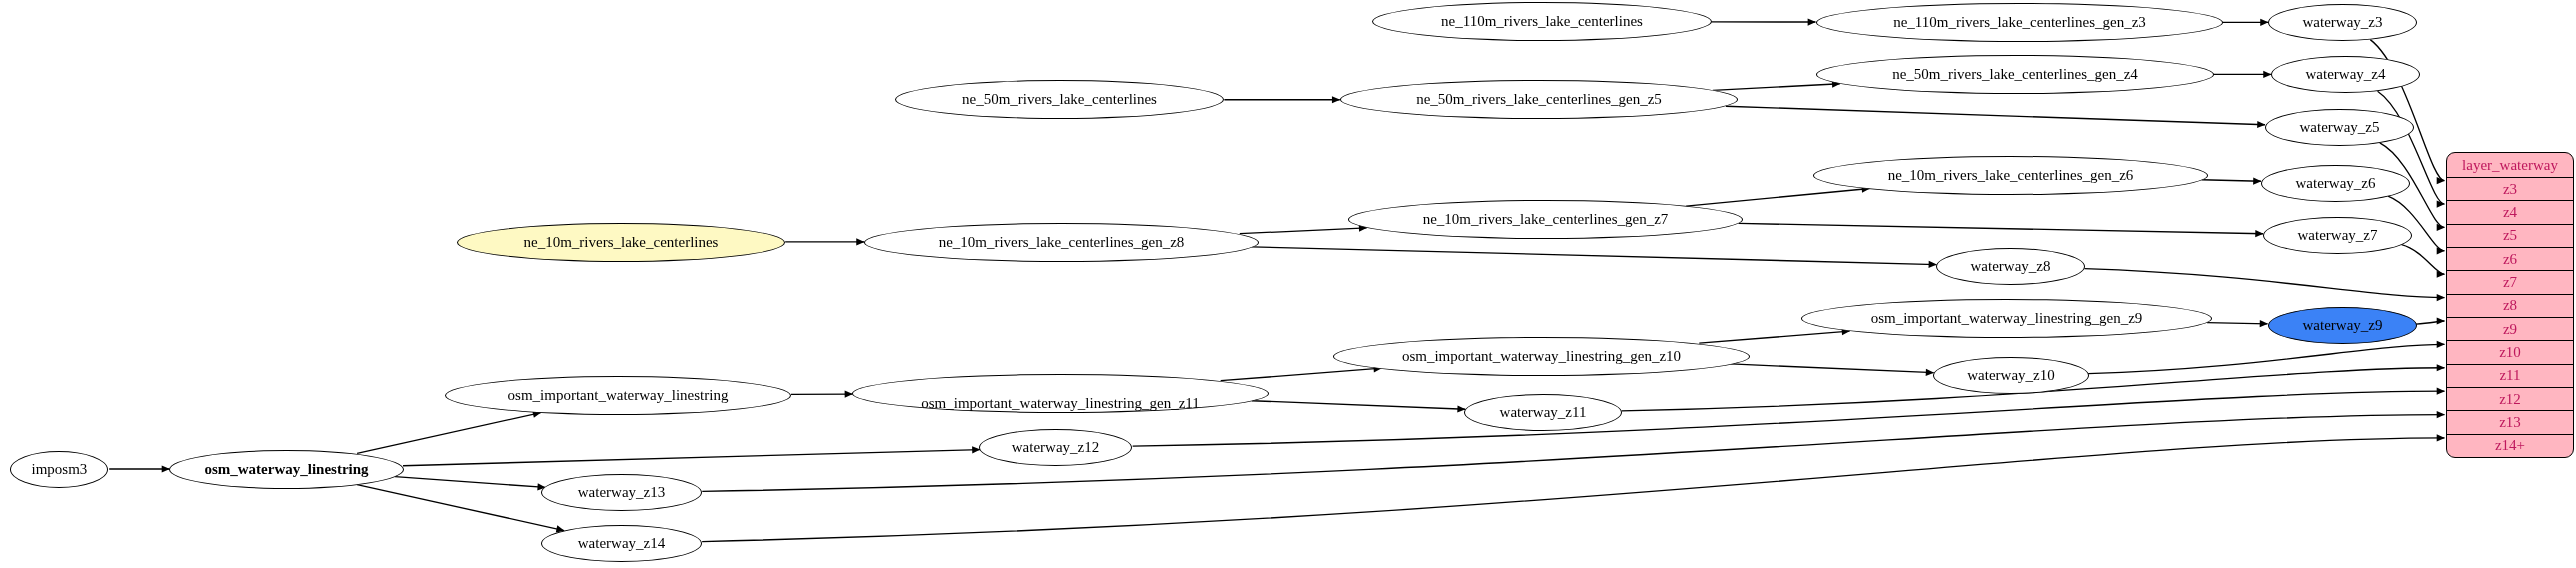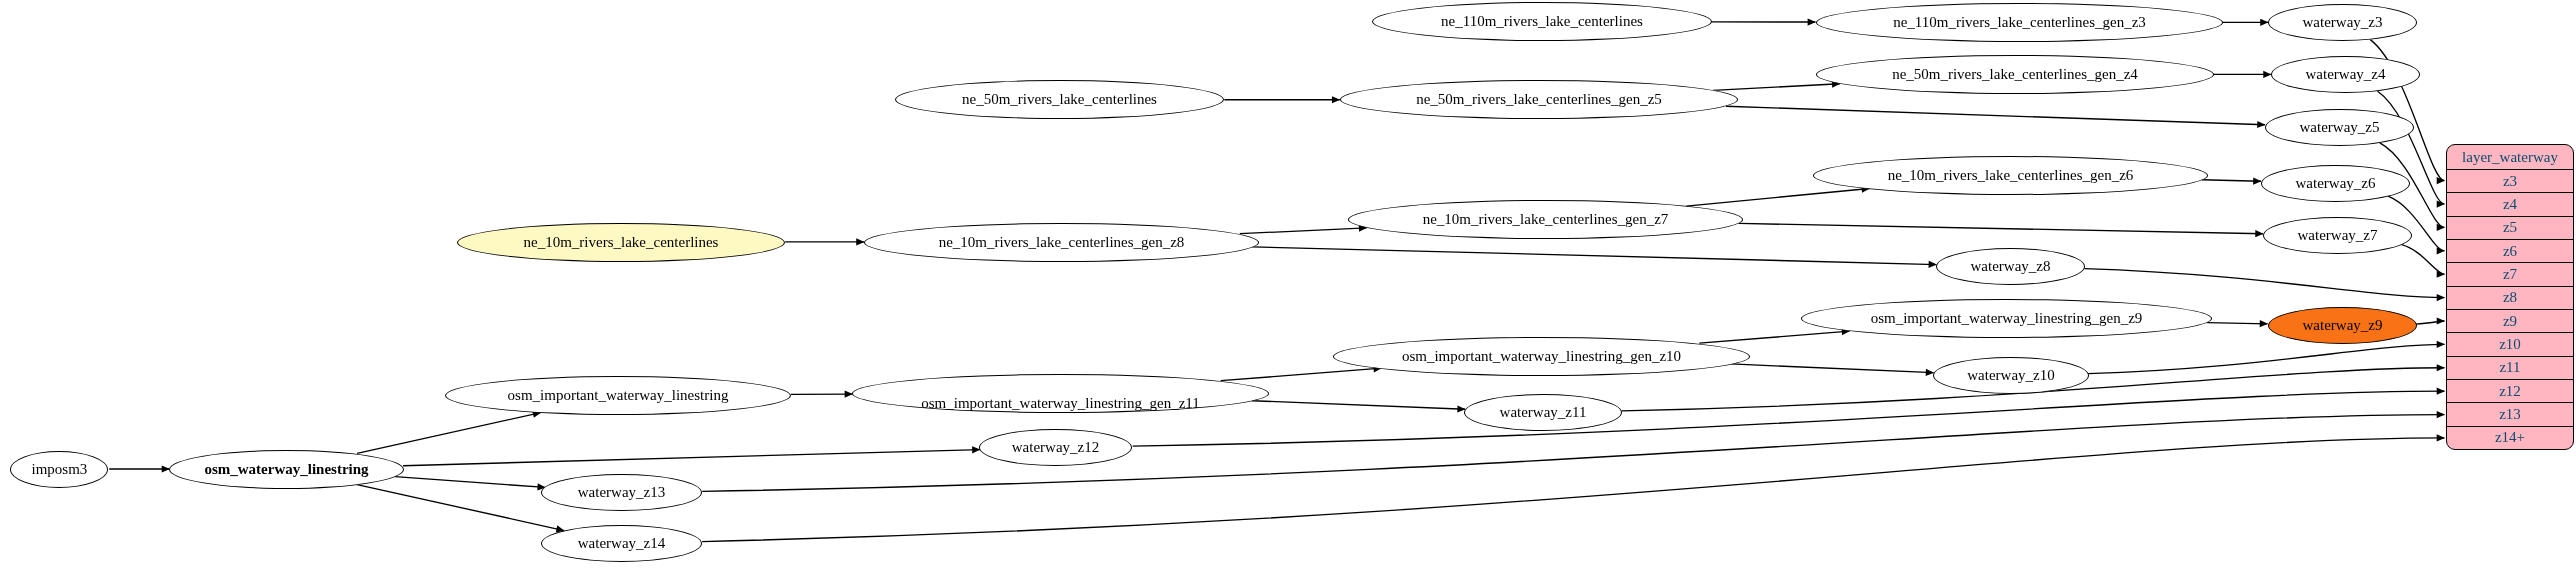--- a/index.html
+++ b/index.html
@@ -31,22 +31,23 @@
     text-align: center;
   }
   .ltable {
     position: absolute;
     box-sizing: border-box;
     border: 1.5px solid #000000;
     border-radius: 9px;
     display: flex;
     flex-direction: column;
     font-size: 15px;
-    color: #0c4a6e;
+    color: #be185d;
     overflow: hidden;
+    margin-top: 8px;
   }
   .ltable .thead {
     flex: 0 0 24px;
     display: flex;
     align-items: center;
     justify-content: center;
   }
   .ltable .trow {
     flex: 1 1 auto;
     display: flex;
@@ -173,21 +174,21 @@
       </div>
       <div class="node" style="left: 2265px; top: 109px; width: 149px; height: 37px; background: rgb(255, 255, 255); border-color: rgb(0, 0, 0);">
         <span>waterway_z5</span>
       </div>
       <div class="node" style="left: 2261px; top: 165px; width: 149px; height: 37px; background: rgb(255, 255, 255); border-color: rgb(0, 0, 0);">
         <span>waterway_z6</span>
       </div>
       <div class="node" style="left: 2263px; top: 217px; width: 149px; height: 37px; background: rgb(255, 255, 255); border-color: rgb(0, 0, 0);">
         <span>waterway_z7</span>
       </div>
-      <div class="node" style="left: 2268px; top: 307px; width: 149px; height: 37px; background: #f97316; border-color: rgb(0, 0, 0);">
+      <div class="node" style="left: 2268px; top: 307px; width: 149px; height: 37px; background: #3b82f6; border-color: rgb(0, 0, 0);">
         <span>waterway_z9</span>
       </div>
     </div>
   <div class="ltable" id="layerTable" style="left: 2446px; top: 144px; width: 128px; height: 306px; background: rgb(255, 182, 193); border-color: rgb(0, 0, 0);">
       <div class="thead" style="flex: 0 0 24px;">layer_waterway</div>
       <div class="trow">z3</div>
       <div class="trow">z4</div>
       <div class="trow">z5</div>
       <div class="trow">z6</div>
       <div class="trow">z7</div>

